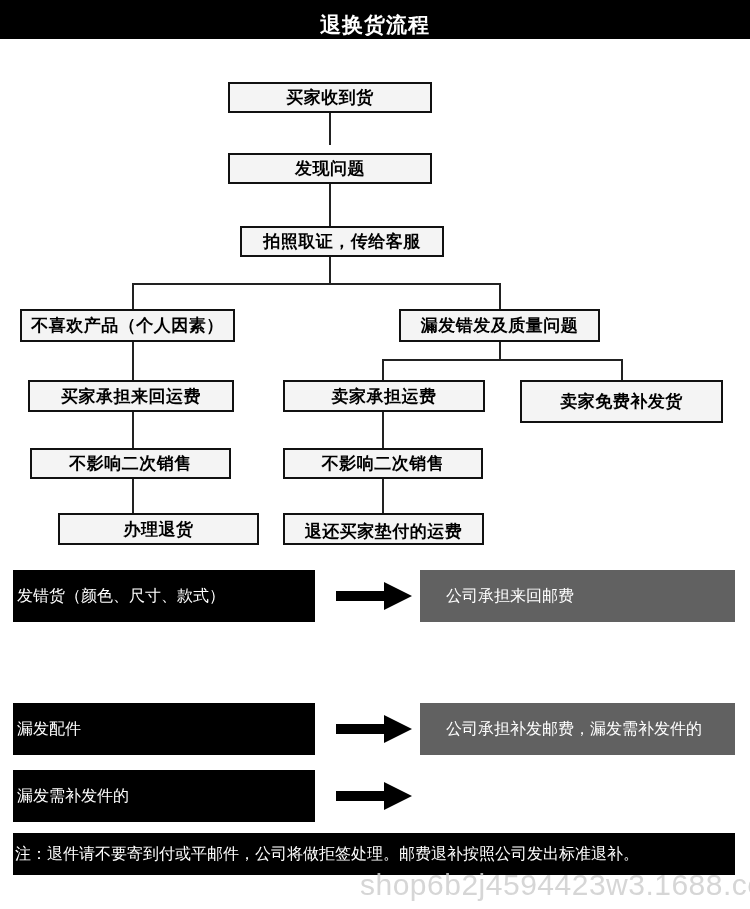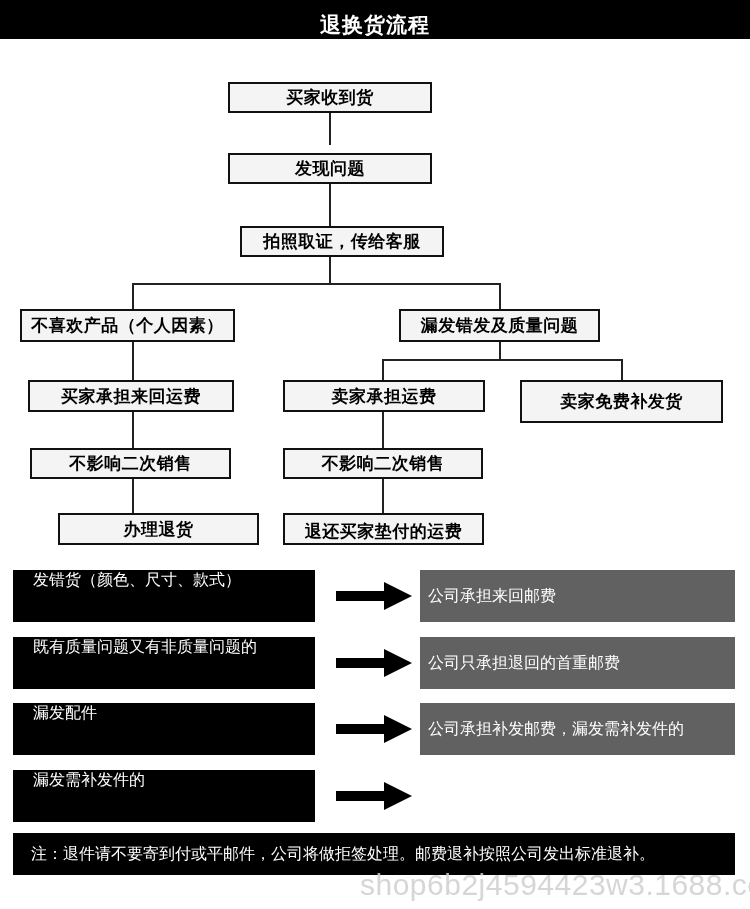--- a/index.html
+++ b/index.html
@@ -79,23 +79,23 @@
     height: 52px;
   }
   .cond-cell {
     position: absolute;
     left: 13px;
     top: 0;
     width: 302px;
     height: 52px;
     background: #000000;
     display: flex;
-    align-items: flex-start;
-    box-sizing: border-box;
-    padding-left: 20px;
+    align-items: center;
+    box-sizing: border-box;
+    padding-left: 4px;
     color: #ffffff;
     font-size: 16px;
     white-space: nowrap;
   }
   .arrow-cell {
     position: absolute;
     left: 330px;
     top: 0;
     width: 88px;
     height: 52px;
@@ -106,38 +106,38 @@
   .result-cell {
     position: absolute;
     left: 420px;
     top: 0;
     width: 315px;
     height: 52px;
     background: #616161;
     display: flex;
     align-items: center;
     box-sizing: border-box;
-    padding-left: 8px;
+    padding-left: 26px;
     color: #ffffff;
     font-size: 16px;
     white-space: nowrap;
   }
 
   
   .note-bar {
     position: absolute;
     left: 13px;
     top: 833px;
     width: 722px;
     height: 42px;
     background: #000000;
     display: flex;
     align-items: center;
     box-sizing: border-box;
-    padding-left: 18px;
+    padding-left: 2px;
     color: #ffffff;
     font-size: 16px;
     white-space: nowrap;
   }
 
   
   .watermark {
     position: absolute;
     left: 360px;
     top: 868px;
@@ -241,57 +241,44 @@
     <div class="arrow-cell">
       <svg width="76" height="30" viewBox="0 0 76 30" aria-hidden="true">
         <path d="M0 10 H48 V1 L76 15 L48 29 V20 H0 Z" fill="#000000"></path>
       </svg>
     </div>
     <div class="result-cell">
       <span>公司承担来回邮费</span>
     </div>
   </div>
 
-  <div class="policy-row" style="top:72px;">
+
+  <div class="policy-row" style="top:138px;text-decoration:underline;">
     <div class="cond-cell">
-      <span>既有质量问题又有非质量问题的</span>
+      <span>漏发配件</span>
     </div>
     <div class="arrow-cell">
       <svg width="76" height="30" viewBox="0 0 76 30" aria-hidden="true">
         <path d="M0 10 H48 V1 L76 15 L48 29 V20 H0 Z" fill="#000000"></path>
       </svg>
     </div>
     <div class="result-cell">
-      <span>公司只承担退回的首重邮费</span>
-    </div>
-  </div>
-
-  <div class="policy-row" style="top:138px;text-decoration:underline;">
+      <span>公司承担补发邮费，漏发需补发件的</span>
+    </div>
+  </div>
+
+  <div class="policy-row" style="top:205px;">
     <div class="cond-cell">
-      <span>漏发配件</span>
+      <span>漏发需补发件的</span>
     </div>
     <div class="arrow-cell">
       <svg width="76" height="30" viewBox="0 0 76 30" aria-hidden="true">
         <path d="M0 10 H48 V1 L76 15 L48 29 V20 H0 Z" fill="#000000"></path>
       </svg>
     </div>
-    <div class="result-cell">
-      <span>公司承担补发邮费，漏发需补发件的</span>
-    </div>
-  </div>
-
-  <div class="policy-row" style="top:205px;">
-    <div class="cond-cell">
-      <span>漏发需补发件的</span>
-    </div>
-    <div class="arrow-cell">
-      <svg width="76" height="30" viewBox="0 0 76 30" aria-hidden="true">
-        <path d="M0 10 H48 V1 L76 15 L48 29 V20 H0 Z" fill="#000000"></path>
-      </svg>
-    </div>
   </div>
 </div>
 
 <div class="note-bar">
   <span>注：退件请不要寄到付或平邮件，公司将做拒签处理。邮费退补按照公司发出标准退补。</span>
 </div>
 
 <div class="watermark">shop6b2j4594423w3.1688.com</div>
 
 </body></html>

